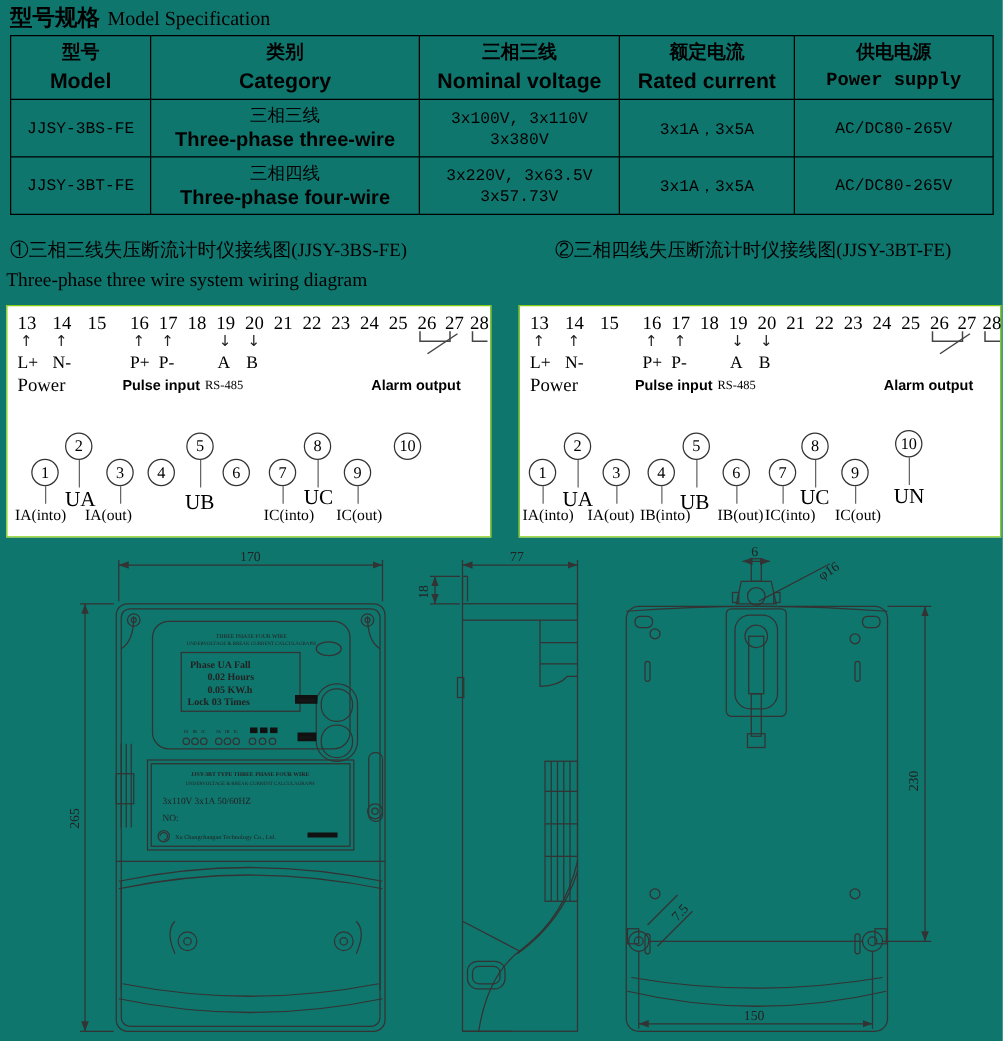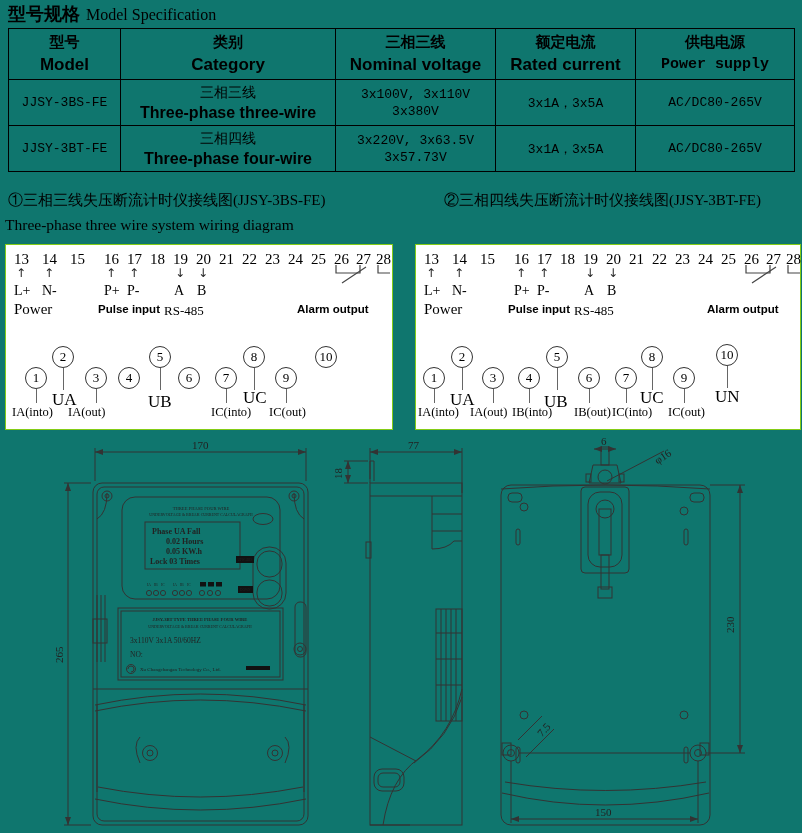--- a/index.html
+++ b/index.html
@@ -27,21 +27,21 @@
 
   
   .wire-title-zh { position:absolute; font-size:15px; font-family:"Liberation Serif",serif; }
   .wire-title-en { position:absolute; font-size:15.5px; font-family:"Liberation Serif","DejaVu Serif",serif; }
   .wirebox { position:absolute; top:244px; height:186px; border:1px solid #84cc16; background:#fff; }
   .t   { position:absolute; top:6px; font-family:"Liberation Serif",serif; font-size:15px; }
   .ar  { position:absolute; top:21px; font-size:12px; font-family:"DejaVu Sans",sans-serif; color:#222; }
   .lb  { position:absolute; top:38px; font-family:"Liberation Serif",serif; font-size:14px; }
   .sub { position:absolute; top:56px; font-family:"Liberation Serif",serif; font-size:15px; }
   .sb  { position:absolute; top:58px; font-weight:bold; font-size:11.5px; font-family:"Liberation Sans",sans-serif; }
-  .rs  { position:absolute; top:58px; font-family:"Liberation Serif",serif; font-size:13px; }
+  .rs  { position:absolute; top:58px; font-family:"Liberation Serif",serif; font-size:10px; }
   .circ { position:absolute; width:22px; height:22px; border:1.5px solid #333; border-radius:50%;
           text-align:center; line-height:20px; font-family:"Liberation Serif",serif; font-size:13px; background:#fff; }
   .vl  { position:absolute; width:1px; background:#666; }
   .pl  { position:absolute; font-family:"Liberation Serif",serif; font-size:17px; }
   .bl  { position:absolute; top:160px; font-family:"Liberation Serif",serif; font-size:12.5px; white-space:nowrap; }
   .relay-svg { position:absolute; left:322px; top:18px; }
 
   
   .drawings { position:absolute; left:50px; top:437px; }
   .drawings path, .drawings rect, .drawings line, .drawings circle, .drawings ellipse, .drawings polyline

